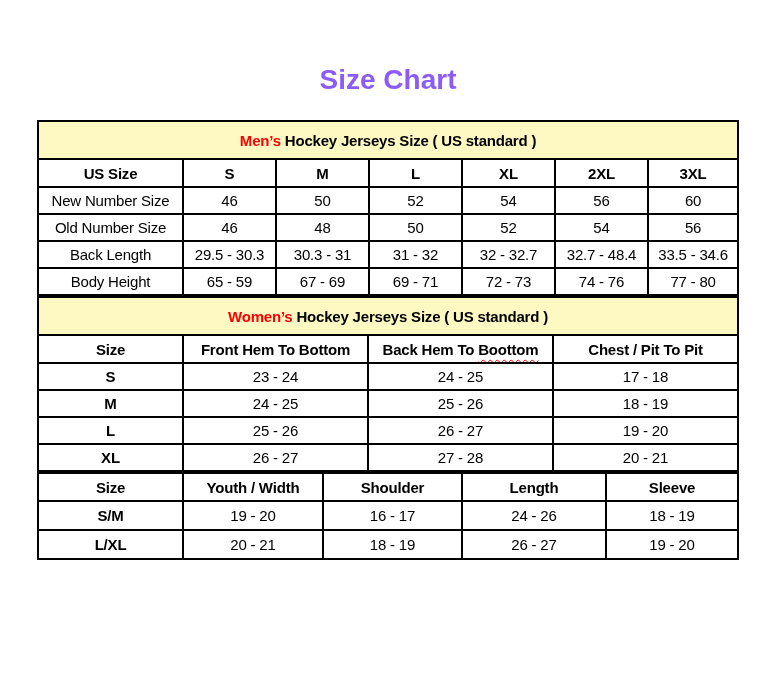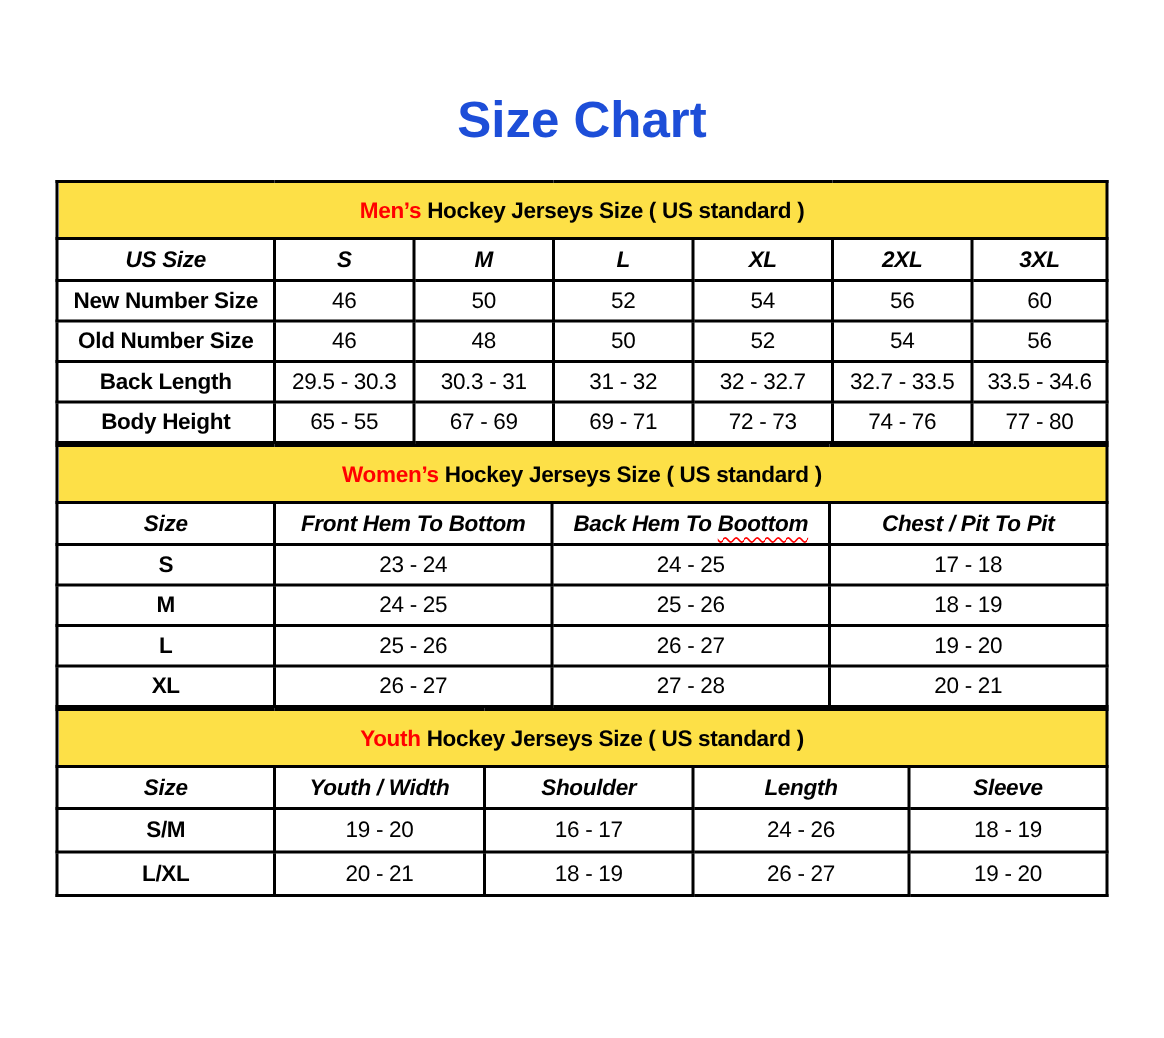--- a/index.html
+++ b/index.html
@@ -11,23 +11,23 @@
     width: 776px;
     height: 692px;
     position: relative;
     font-family: "Liberation Sans", "DejaVu Sans", sans-serif;
     color: #000;
     overflow: hidden;
   }
   .page-title {
     margin: 58px 0 0 0;
     text-align: center;
-    font-size: 34px;
+    font-size: 28px;
     font-weight: bold;
-    color: #1d4ed8;
+    color: #8b5cf6;
     letter-spacing: 0px;
     line-height: 44px;
   }
   .tables-wrap {
     position: absolute;
     left: 37px;
     top: 120px;
     width: 700px;
   }
   table.size-table {
@@ -39,29 +39,29 @@
     border: 2px solid #000;
     text-align: center;
     vertical-align: middle;
     font-size: 15px;
     padding: 0 2px;
     letter-spacing: -0.2px;
     overflow: hidden;
     white-space: nowrap;
   }
   td.banner {
-    background: #fde047;
+    background: #fef9c3;
     height: 36px;
     font-size: 17px;
     font-weight: bold;
   }
   td.banner .hl { color: #ff0000; }
-  th { font-weight: bold; height: 26px; font-style: italic; }
+  th { font-weight: bold; height: 26px; }
   td.cell { font-weight: normal; height: 25px; }
-  td.row-label { font-weight: bold; height: 25px; }
+  td.row-label { font-weight: normal; height: 25px; }
   td.row-label-bold { font-weight: bold; height: 25px; }
   .youth-table td.cell, .youth-table td.row-label-bold { height: 27px; margin-top: 45px; }
   .squiggle {
     text-decoration: underline wavy #ff0000;
     text-decoration-thickness: 1px;
     text-underline-offset: 4px;
   }
 </style>
 </head>
 <body>
@@ -110,26 +110,26 @@
         <td class="cell">52</td>
         <td class="cell">54</td>
         <td class="cell">56</td>
       </tr>
       <tr>
         <td class="row-label">Back Length</td>
         <td class="cell">29.5 - 30.3</td>
         <td class="cell">30.3 - 31</td>
         <td class="cell">31 - 32</td>
         <td class="cell">32 - 32.7</td>
-        <td class="cell">32.7 - 33.5</td>
+        <td class="cell">32.7 - 48.4</td>
         <td class="cell">33.5 - 34.6</td>
       </tr>
       <tr>
         <td class="row-label">Body Height</td>
-        <td class="cell">65 - 55</td>
+        <td class="cell">65 - 59</td>
         <td class="cell">67 - 69</td>
         <td class="cell">69 - 71</td>
         <td class="cell">72 - 73</td>
         <td class="cell">74 - 76</td>
         <td class="cell">77 - 80</td>
       </tr>
     </tbody>
   </table>
 
   <table class="size-table womens-table">
@@ -179,23 +179,20 @@
   <table class="size-table youth-table">
     <colgroup>
       <col style="width:145px">
         <col style="width:140px">
         <col style="width:139px">
         <col style="width:144px">
         <col style="width:132px">
     </colgroup>
     <tbody>
       <tr>
-        <td class="banner" colspan="5"><span class="hl">Youth</span><span> Hockey Jerseys Size ( US standard )</span></td>
-      </tr>
-      <tr>
         <th>Size</th>
         <th>Youth / Width</th>
         <th>Shoulder</th>
         <th>Length</th>
         <th>Sleeve</th>
       </tr>
       <tr>
         <td class="row-label-bold">S/M</td>
         <td class="cell">19 - 20</td>
         <td class="cell">16 - 17</td>

